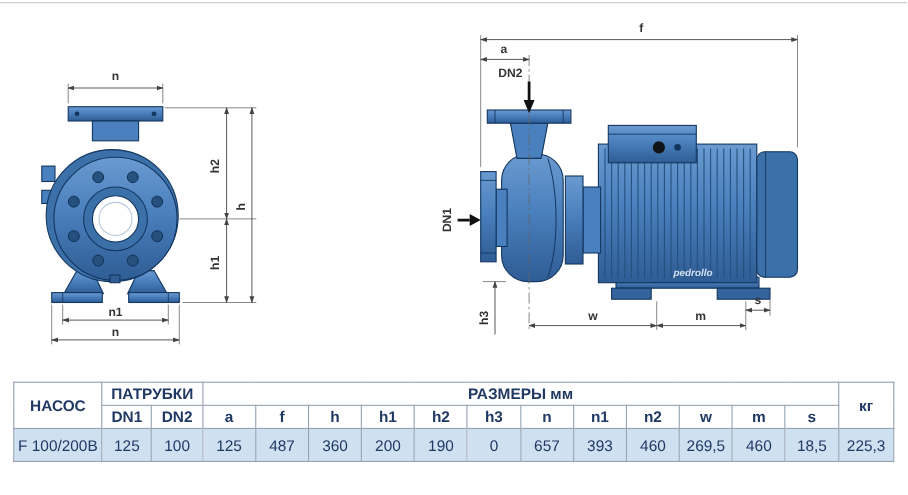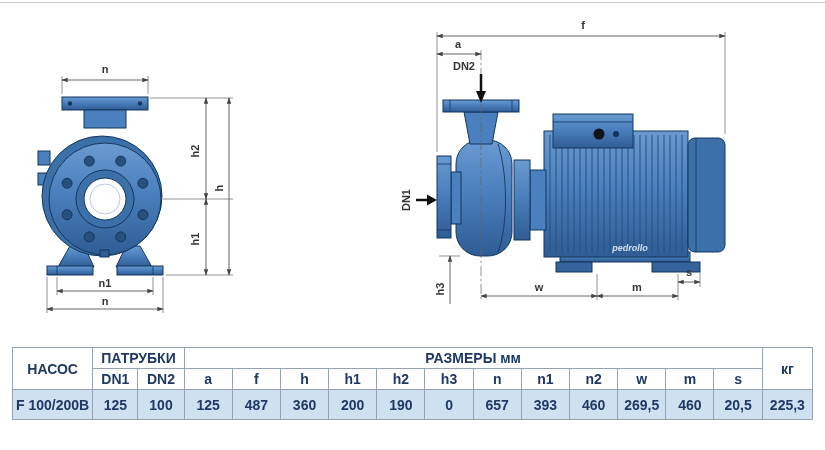--- a/index.html
+++ b/index.html
@@ -12,21 +12,21 @@
   .ext{stroke:#777;stroke-width:0.8;}
   .dim{stroke:#555;stroke-width:0.9;}
   .dlabel{font-family:"Liberation Sans",sans-serif;font-size:11px;font-weight:bold;fill:#333;text-anchor:middle;}
   .edge{stroke:#13365f;stroke-width:1;}
 
   
   .spec{position:absolute;left:12px;top:347px;width:801px;border-collapse:collapse;table-layout:fixed;}
   .spec th,.spec td{border:1px solid #94a2b4;font-family:"Liberation Sans",sans-serif;font-size:14px;
                     color:#1f3864;text-align:center;vertical-align:middle;padding:0;overflow:hidden;}
   .spec thead th{background:#ffffff;font-weight:bold;height:20px;}
-  .spec td{background:#cfe0f1;font-weight:bold;height:29px;}
+  .spec td{background:#cfe0f1;font-weight:normal;height:29px;}
 </style>
 </head>
 <body>
 
 <div class="screen">
   <div class="top-rule"></div>
 
   <svg class="drawing" viewBox="0 0 825 340" xmlns="http://www.w3.org/2000/svg">
     <defs>
       <linearGradient id="gBody" x1="0" y1="0" x2="0" y2="1">
@@ -209,18 +209,18 @@
         <td>487</td>
         <td>360</td>
         <td>200</td>
         <td>190</td>
         <td>0</td>
         <td>657</td>
         <td>393</td>
         <td>460</td>
         <td>269,5</td>
         <td>460</td>
-        <td>20,5</td>
+        <td>18,5</td>
         <td>225,3</td>
       </tr>
     </tbody>
   </table>
 </div>
 
 </body></html>

